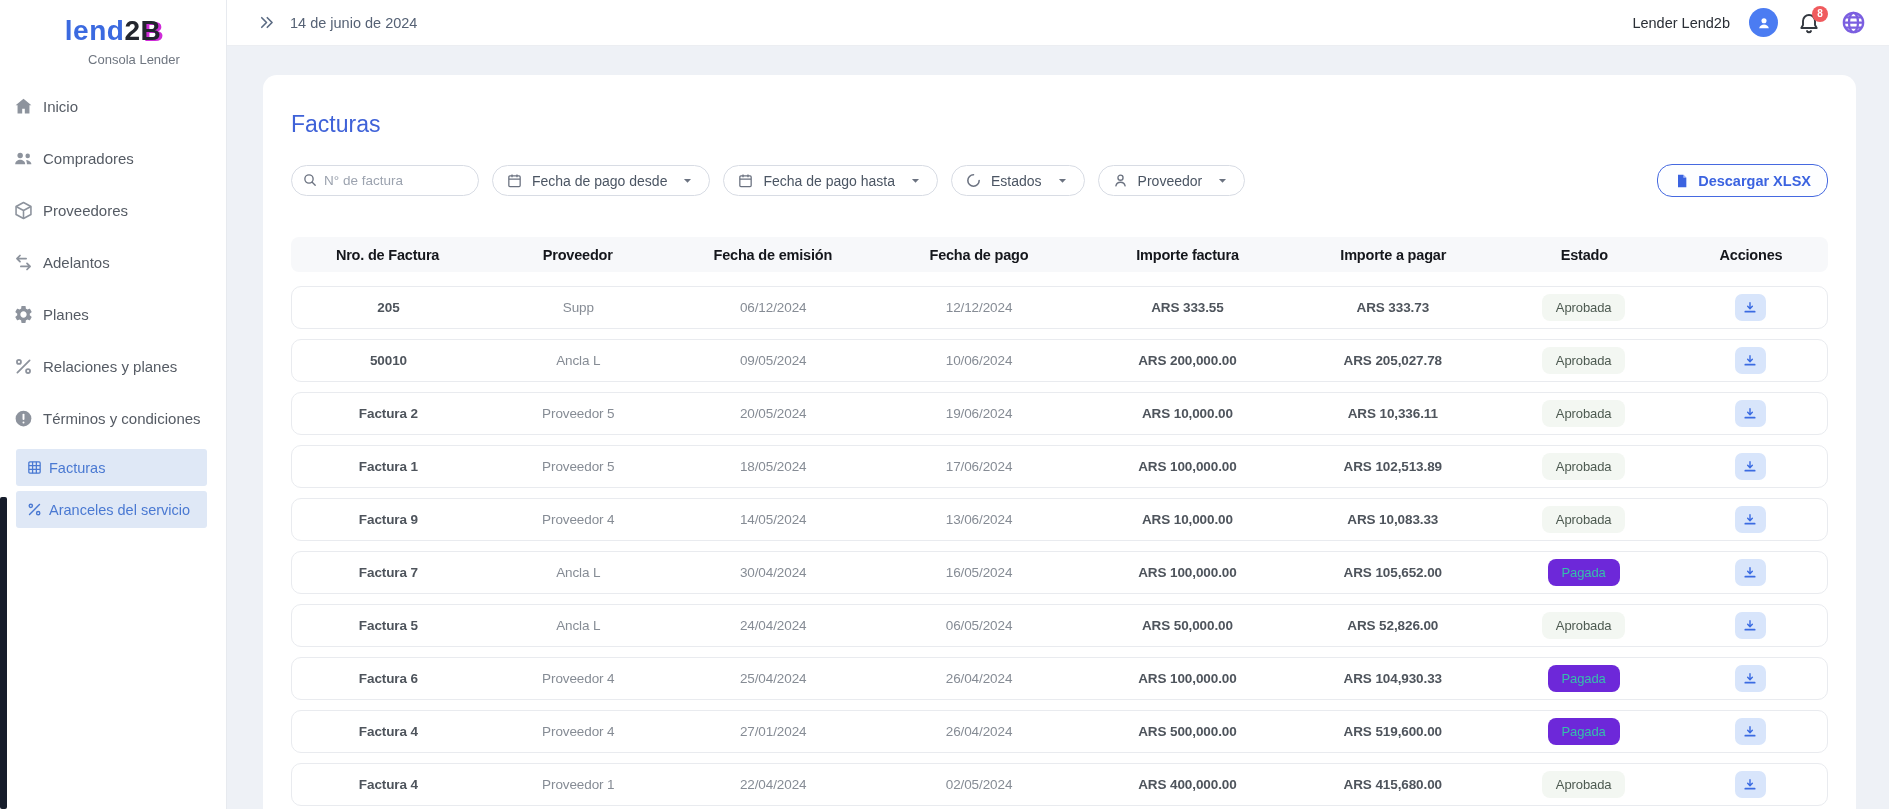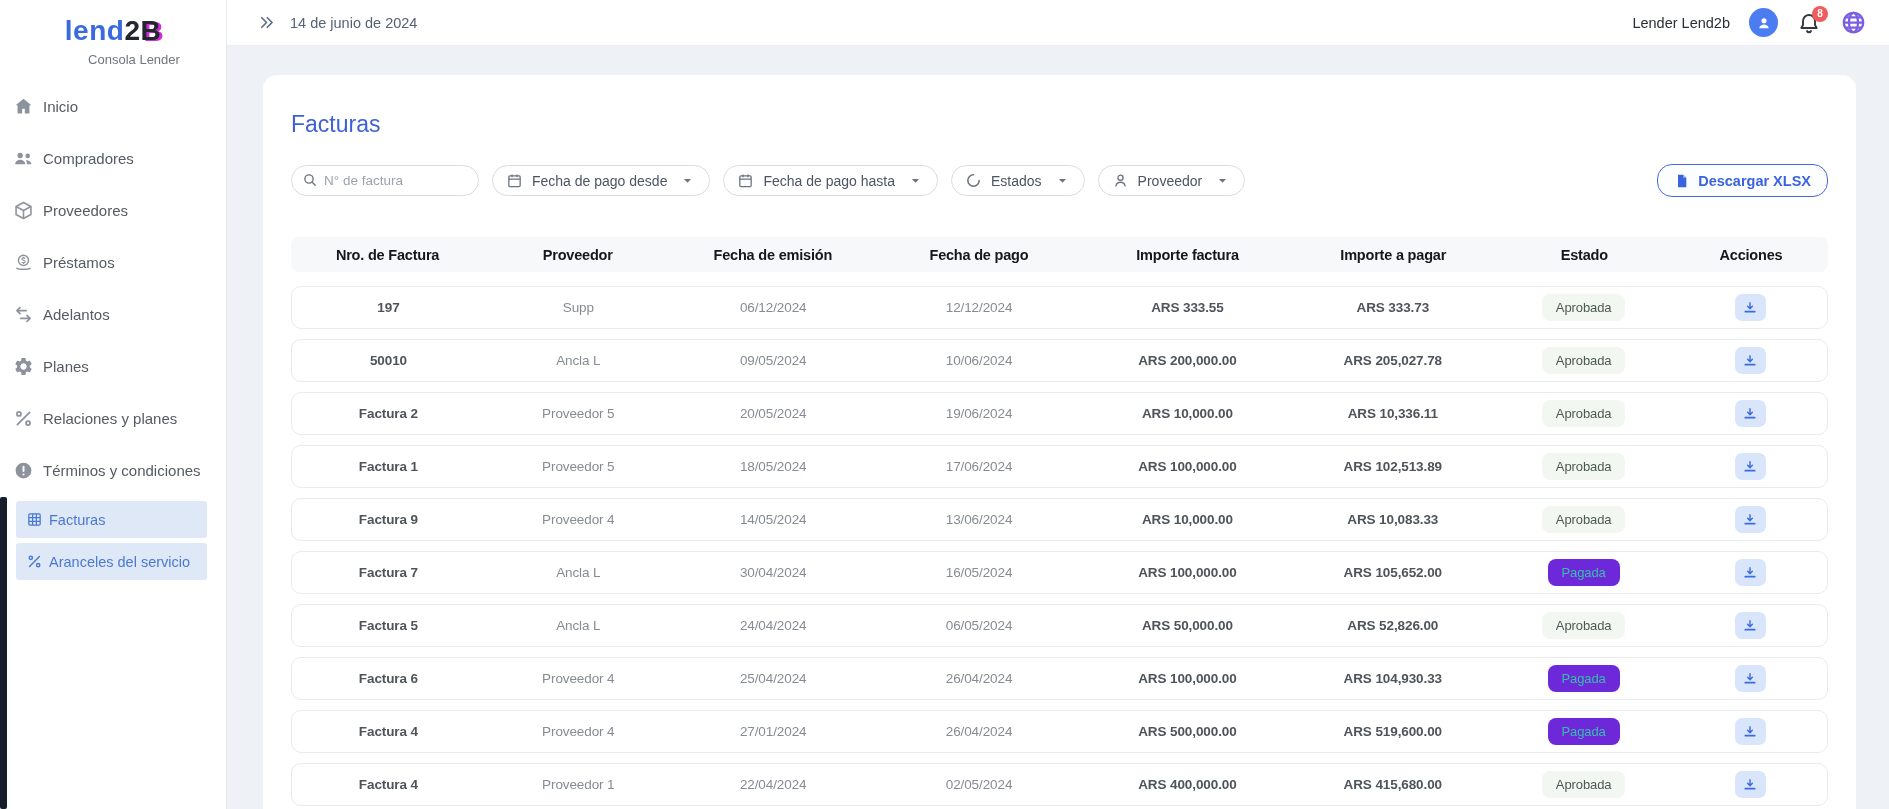--- a/index.html
+++ b/index.html
@@ -181,31 +181,20 @@
         <span>Compradores</span>
       </div>
       <div class="side-item">
         <span class="ic">
           <svg viewBox="0 0 24 24" fill="none" stroke="currentColor" stroke-width="1.8" stroke-linejoin="round">
             <path d="M12 2.8 20.5 7.4v9.2L12 21.2 3.5 16.6V7.4z"></path>
             <path d="M3.5 7.4 12 12l8.5-4.6M12 12v9"></path>
           </svg>
         </span>
         <span>Proveedores</span>
-      </div>
-      <div class="side-item">
-        <span class="ic">
-          <svg viewBox="0 0 24 24" fill="none" stroke="currentColor" stroke-width="1.7">
-            <circle cx="12" cy="9.5" r="5.8"></circle>
-            <path d="M13.9 7.6c-.4-.6-1.1-.9-1.9-.9-1 0-1.8.6-1.8 1.4 0 1.9 3.7.9 3.7 2.9 0 .8-.9 1.4-1.9 1.4-.8 0-1.6-.4-2-1" stroke-width="1.3"></path>
-            <path d="M12 5.4v1.3M12 12.4v1.3" stroke-width="1.3"></path>
-            <path d="M4.5 18.6c2.2 1.5 12.8 1.5 15 0" stroke-linecap="round"></path>
-          </svg>
-        </span>
-        <span>Préstamos</span>
       </div>
       <div class="side-item">
         <span class="ic">
           <svg viewBox="0 0 24 24" fill="none" stroke="currentColor" stroke-width="2" stroke-linecap="round" stroke-linejoin="round">
             <path d="M8 4 4.5 7.5 8 11M4.5 7.5H15"></path>
             <path d="m16 13 3.5 3.5L16 20M19.5 16.5H9"></path>
           </svg>
         </span>
         <span>Adelantos</span>
       </div>
@@ -382,21 +371,21 @@
         <span class="th">Proveedor</span>
         <span class="th">Fecha de emisión</span>
         <span class="th">Fecha de pago</span>
         <span class="th">Importe factura</span>
         <span class="th">Importe a pagar</span>
         <span class="th">Estado</span>
         <span class="th">Acciones</span>
       </div>
     <div class="rows" id="rows-slot">
         <div class="trow tgrid">
-          <span class="td strong">197</span>
+          <span class="td strong">205</span>
           <span class="td muted">Supp</span>
           <span class="td muted">06/12/2024</span>
           <span class="td muted">12/12/2024</span>
           <span class="td strong">ARS 333.55</span>
           <span class="td strong">ARS 333.73</span>
           <span class="td"><span class="badge aprobada">Aprobada</span></span>
           <span class="td"><button class="dl-btn">
               <span class="ic">
                 <svg viewBox="0 0 24 24" fill="none" stroke="currentColor" stroke-width="2.1" stroke-linecap="round" stroke-linejoin="round">
                   <path d="M12 4v9M8.5 9.5 12 13l3.5-3.5"></path>

